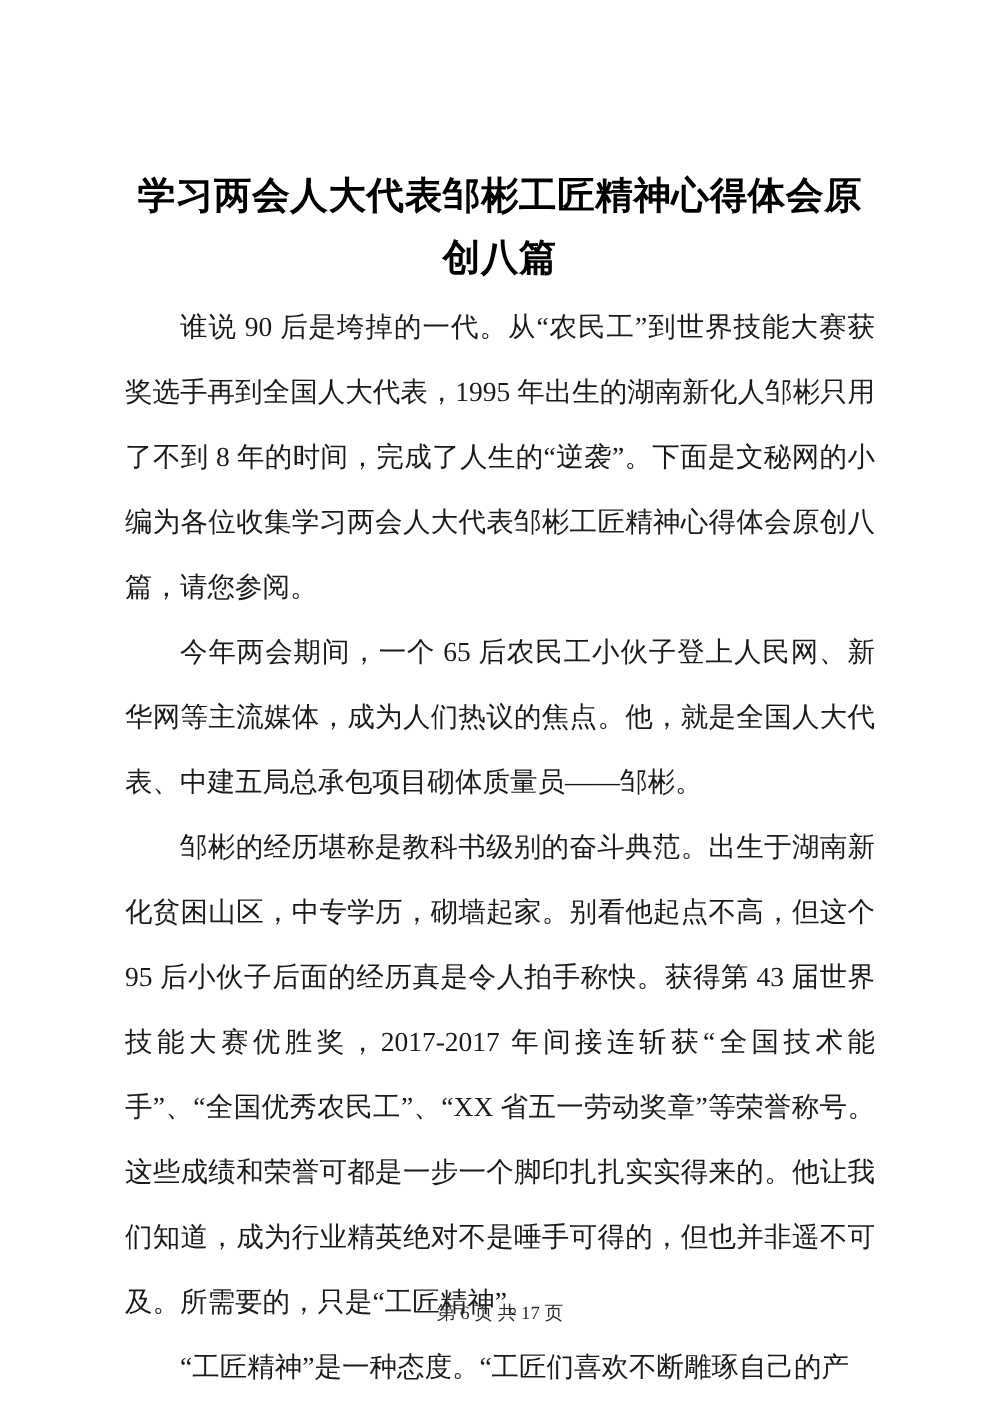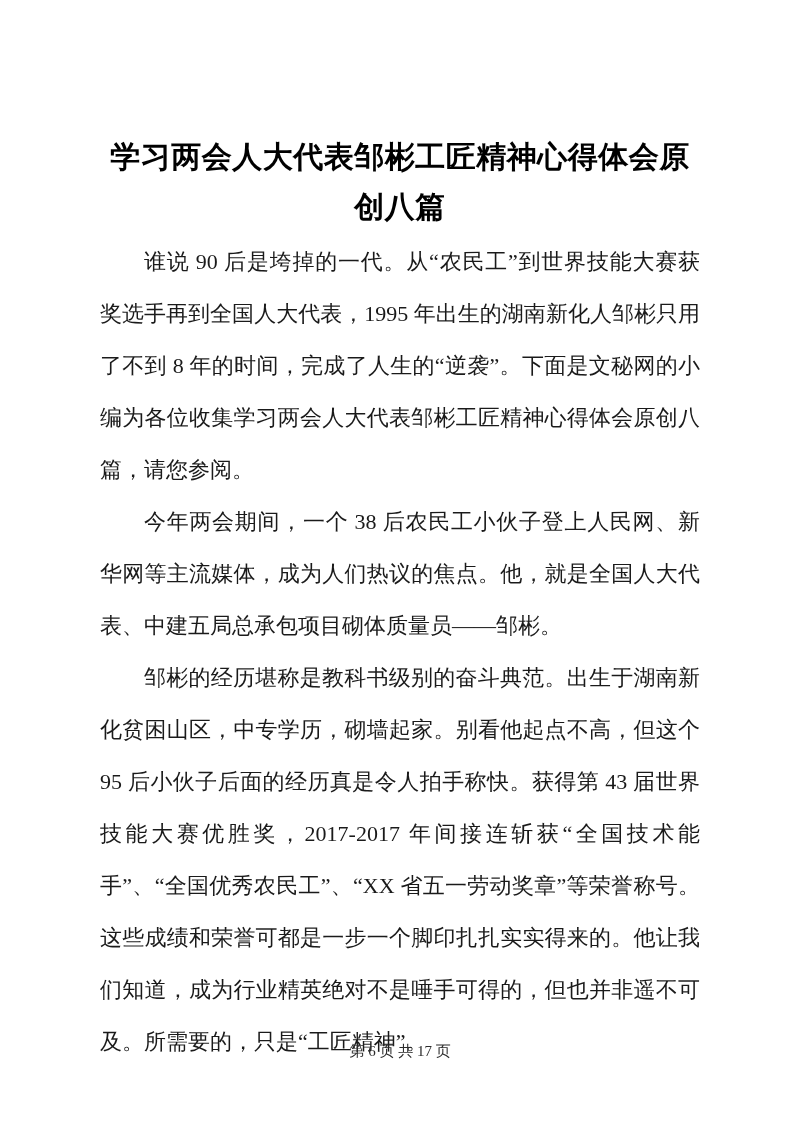--- a/index.html
+++ b/index.html
@@ -60,21 +60,22 @@
 </style>
 </head>
 <body>
 
 <div class="page">
 
   <h1 class="doc-title">学习两会人大代表邹彬工匠精神心得体会原创八篇</h1>
 
   <div class="doc-body">
     <p>谁说 90 后是垮掉的一代。从“农民工”到世界技能大赛获奖选手再到全国人大代表，1995 年出生的湖南新化人邹彬只用了不到 8 年的时间，完成了人生的“逆袭”。下面是文秘网的小编为各位收集学习两会人大代表邹彬工匠精神心得体会原创八篇，请您参阅。</p>
-    <p>今年两会期间，一个 38 后农民工小伙子登上人民网、新华网等主流媒体，成为人们热议的焦点。他，就是全国人大代表、中建五局总承包项目砌体质量员——邹彬。</p>
+    <p>今年两会期间，一个 65 后农民工小伙子登上人民网、新华网等主流媒体，成为人们热议的焦点。他，就是全国人大代表、中建五局总承包项目砌体质量员——邹彬。</p>
     <p>邹彬的经历堪称是教科书级别的奋斗典范。出生于湖南新化贫困山区，中专学历，砌墙起家。别看他起点不高，但这个 95 后小伙子后面的经历真是令人拍手称快。获得第 43 届世界技能大赛优胜奖，2017-2017 年间接连斩获“全国技术能手”、“全国优秀农民工”、“XX 省五一劳动奖章”等荣誉称号。这些成绩和荣誉可都是一步一个脚印扎扎实实得来的。他让我们知道，成为行业精英绝对不是唾手可得的，但也并非遥不可及。所需要的，只是“工匠精神”。</p>
+    <p>“工匠精神”是一种态度。“工匠们喜欢不断雕琢自己的产</p>
   </div>
 
   <div class="page-footer">
     <span>第 6 页 共 17 页</span>
   </div>
 
 </div>
 
 </body></html>

